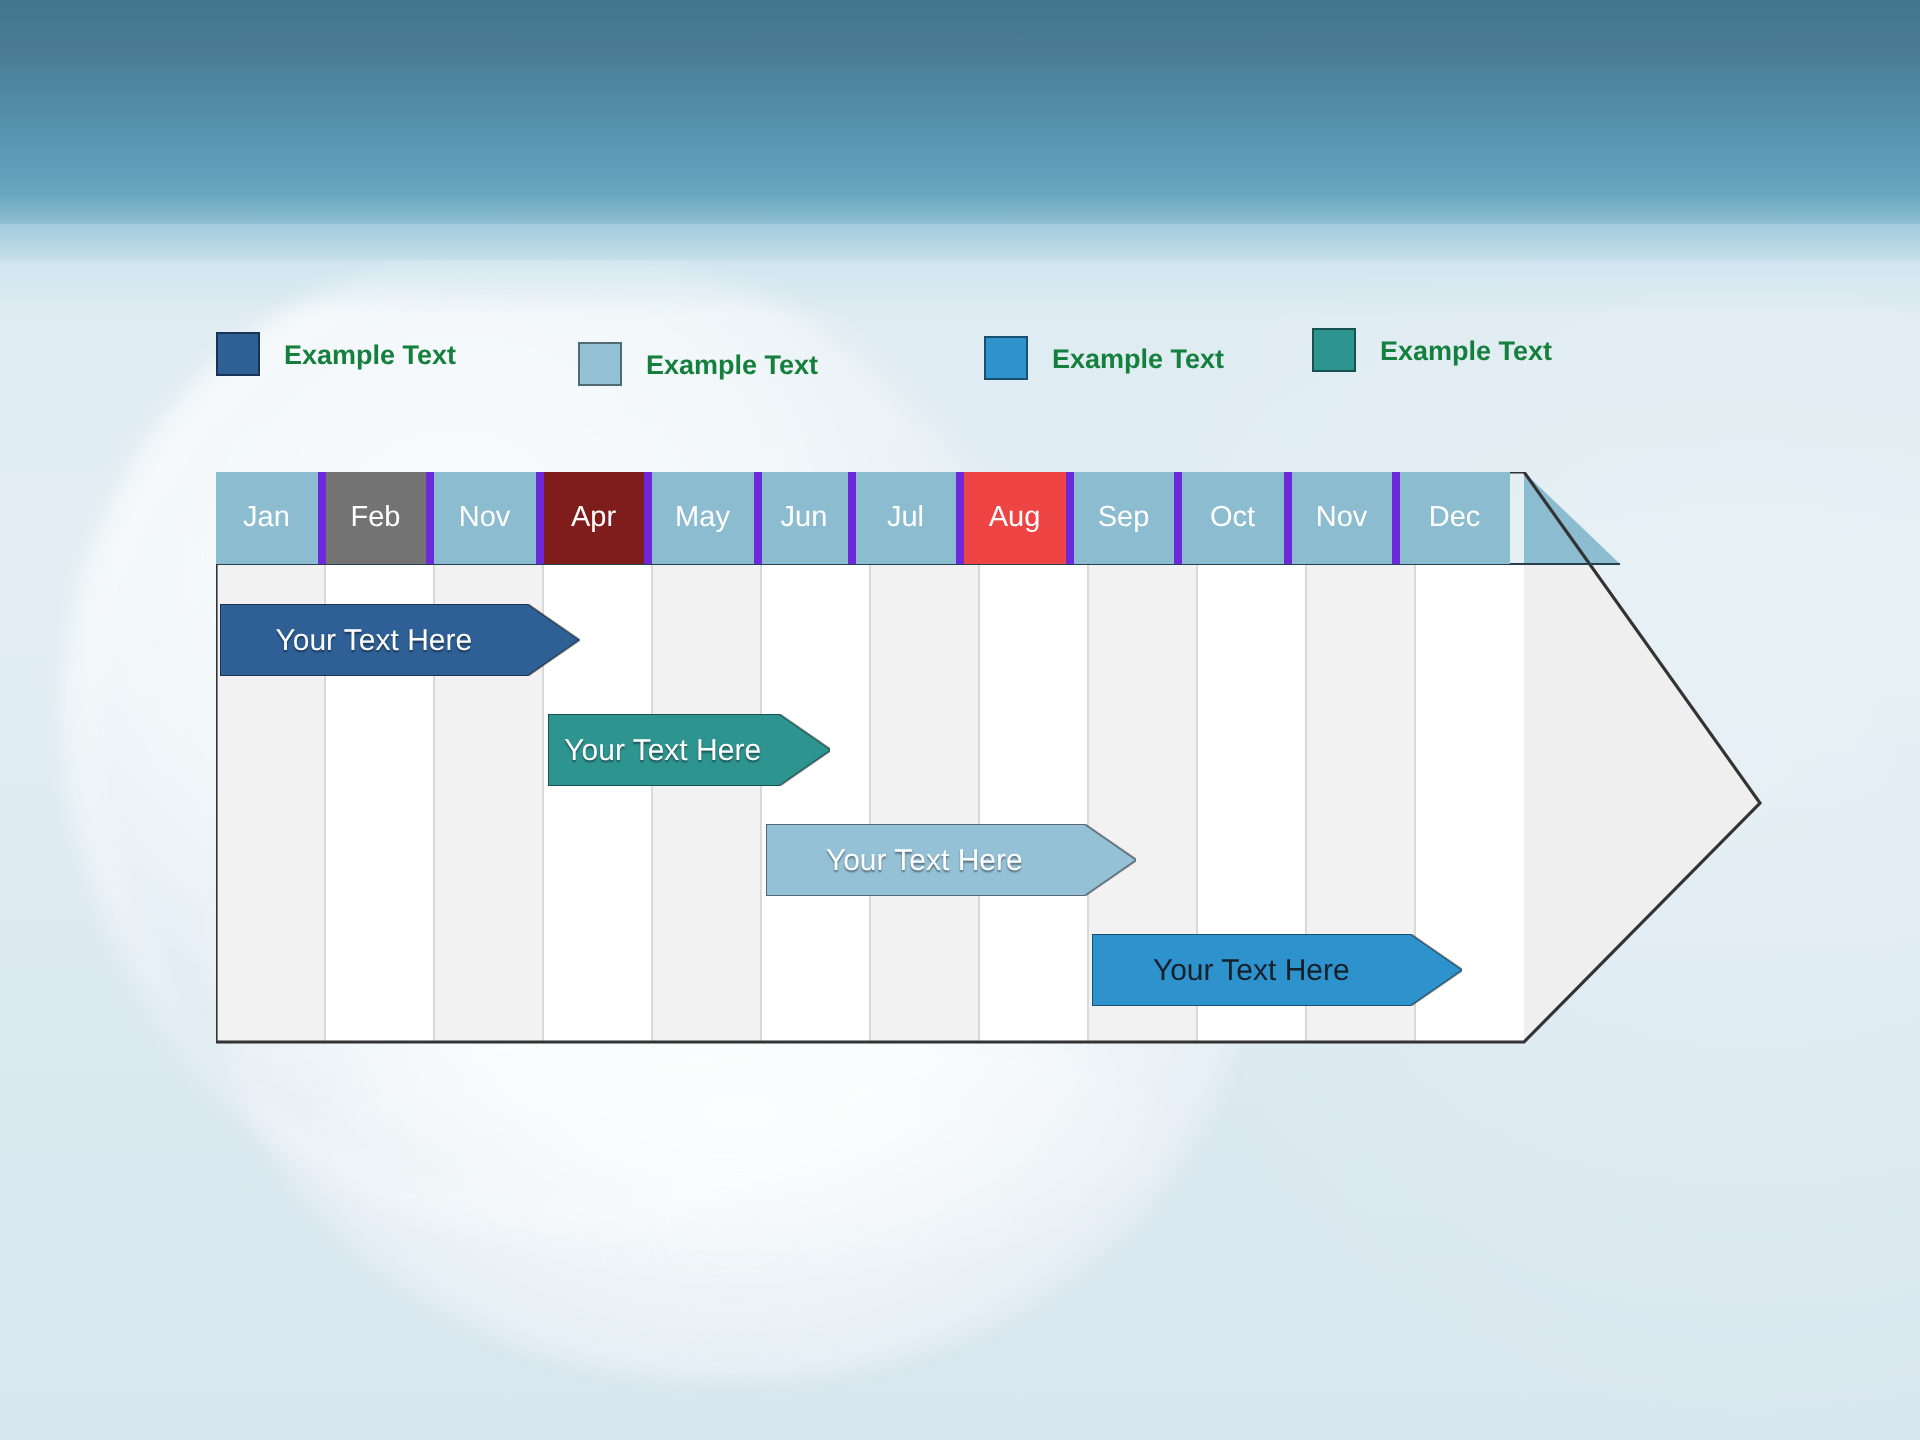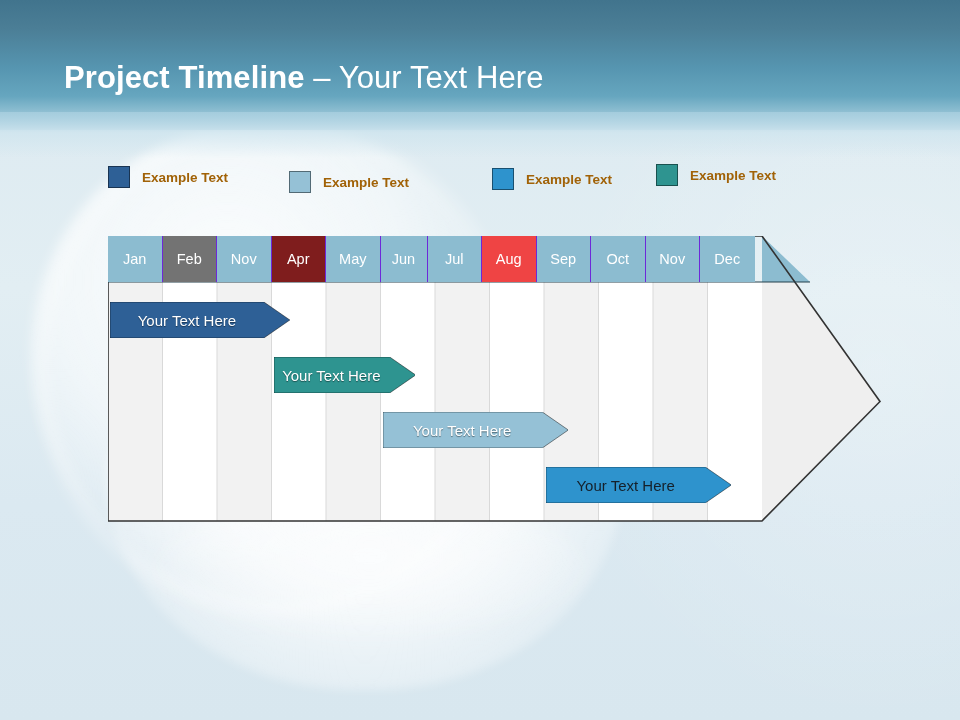--- a/index.html
+++ b/index.html
@@ -144,21 +144,21 @@
     width: 22px;
     height: 22px;
     border: 1px solid rgba(0,0,0,0.45);
     box-sizing: border-box;
     flex: 0 0 auto;
   }
   .legend-label {
     margin-left: 12px;
     font-size: 13.5px;
     font-weight: bold;
-    color: #a16207;
+    color: #15803d;
   }
 
   
   #chart {
     position: absolute;
     left: 108px;
     top: 236px;
     width: 775px;
     height: 290px;
   }
@@ -173,21 +173,21 @@
     position: absolute;
     left: 0;
     top: 0;
     height: 46px;
     display: flex;
   }
   .month-cell {
     height: 46px;
     box-sizing: border-box;
     background: #8cbcd0;
-    border-right: 1px solid #6d28d9;
+    border-right: 4px solid #6d28d9;
     display: flex;
     align-items: center;
     justify-content: center;
     color: #ffffff;
     font-size: 14.5px;
   }
   .month-cell:last-child { border-right: none; }
 
   
   .bar {
@@ -220,23 +220,20 @@
 
   <div class="bg-base"></div>
   <div class="bg-sphere-ring"></div>
   <div class="bg-sphere-top"></div>
   <div class="bg-sphere-bottom"></div>
   <div class="bg-sphere-bottom2"></div>
   <div class="bg-glow-right"></div>
 
   <div class="header-band"></div>
   <div class="header-fade"></div>
-  <div class="slide-title">
-    <span class="t-bold">Project Timeline</span><span class="t-light"> – </span><span class="t-light">Your Text Here</span>
-  </div>
 
   <div class="legend" id="legend">
       <div class="legend-item" style="left: 0px; top: 4px;">
         <div class="legend-swatch" style="background: rgb(46, 96, 150);"></div>
         <div class="legend-label">Example Text</div>
       </div>
       <div class="legend-item" style="left: 181px; top: 9px;">
         <div class="legend-swatch" style="background: rgb(149, 193, 214);"></div>
         <div class="legend-label">Example Text</div>
       </div>

